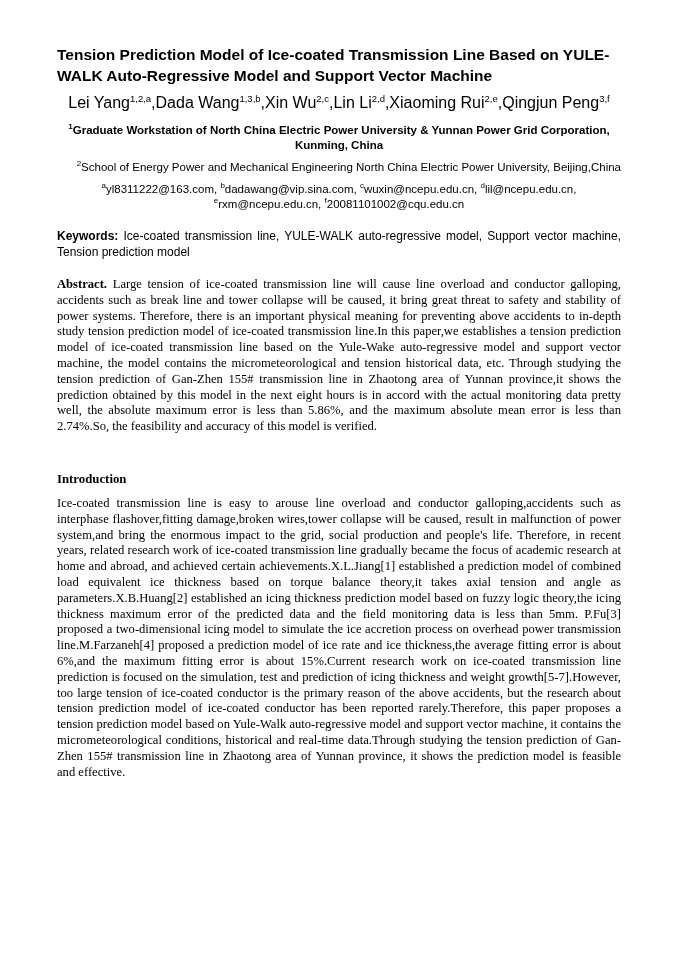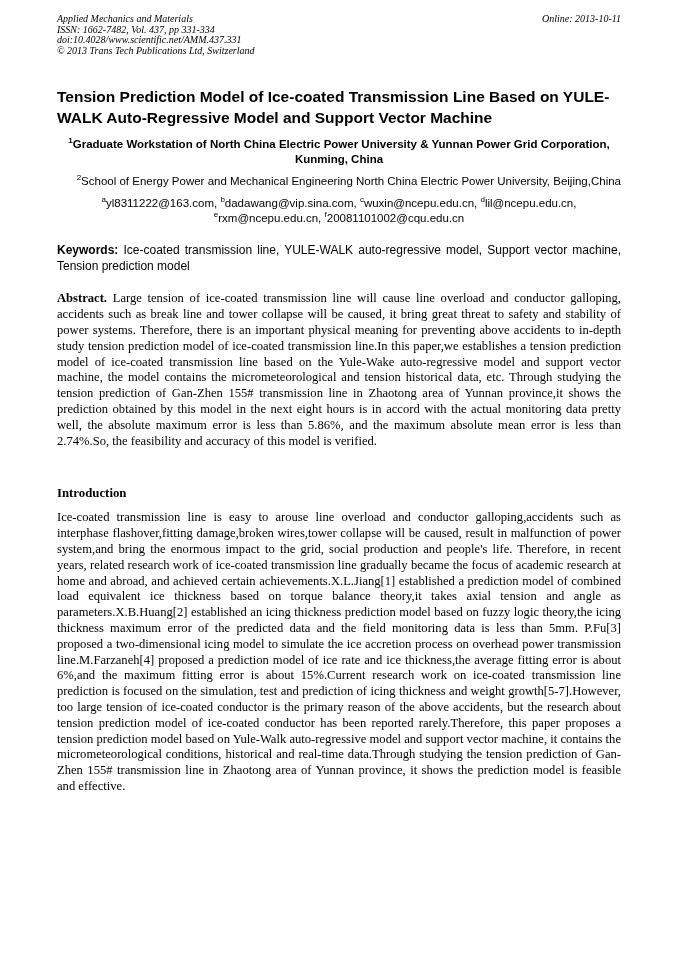--- a/index.html
+++ b/index.html
@@ -95,32 +95,24 @@
     font-size: 12.8px;
     line-height: 16px;
   }
   .intro-para { margin-top: 9px; }
 </style>
 </head>
 <body>
 
 <div class="page">
 
-  <div class="jheader">
-    <div>
-      <div class="hl">Applied Mechanics and Materials</div>
-      <div class="hl">ISSN: 1662-7482, Vol. 437, pp 331-334</div>
-      <div class="hl">doi:10.4028/www.scientific.net/AMM.437.331</div>
-      <div class="hl">© 2013 Trans Tech Publications Ltd, Switzerland</div>
-    </div>
-    <div>Online: 2013-10-11</div>
-  </div>
 
   <h1 class="title">Tension Prediction Model of Ice-coated Transmission Line Based on YULE-WALK Auto-Regressive Model and Support Vector Machine</h1>
 
+  <p class="authors"><span>Lei Yang</span><sup>1,2,a</sup><span>,Dada Wang</span><sup>1,3,b</sup><span>,Xin Wu</span><sup>2,c</sup><span>,Lin Li</span><sup>2,d</sup><span>,Xiaoming Rui</span><sup>2,e</sup><span>,Qingjun Peng</span><sup>3,f</sup></p>
 
   <p class="affil affil-1"><sup>1</sup><span>Graduate Workstation of North China Electric Power University &amp; Yunnan Power Grid Corporation, Kunming, China</span></p>
 
   <p class="affil affil-2"><sup>2</sup><span>School of Energy Power and Mechanical Engineering North China Electric Power University, Beijing,China</span></p>
 
 
   <p class="emails"><sup>a</sup><span>yl8311222@163.com, </span><sup>b</sup><span>dadawang@vip.sina.com, </span><sup>c</sup><span>wuxin@ncepu.edu.cn, </span><sup>d</sup><span>lil@ncepu.edu.cn, </span><sup>e</sup><span>rxm@ncepu.edu.cn, </span><sup>f</sup><span>20081101002@cqu.edu.cn</span></p>
 
   <p class="keywords"><span class="kw-label">Keywords:</span><span> Ice-coated transmission line, YULE-WALK auto-regressive model, Support vector machine, Tension prediction model</span></p>
 

